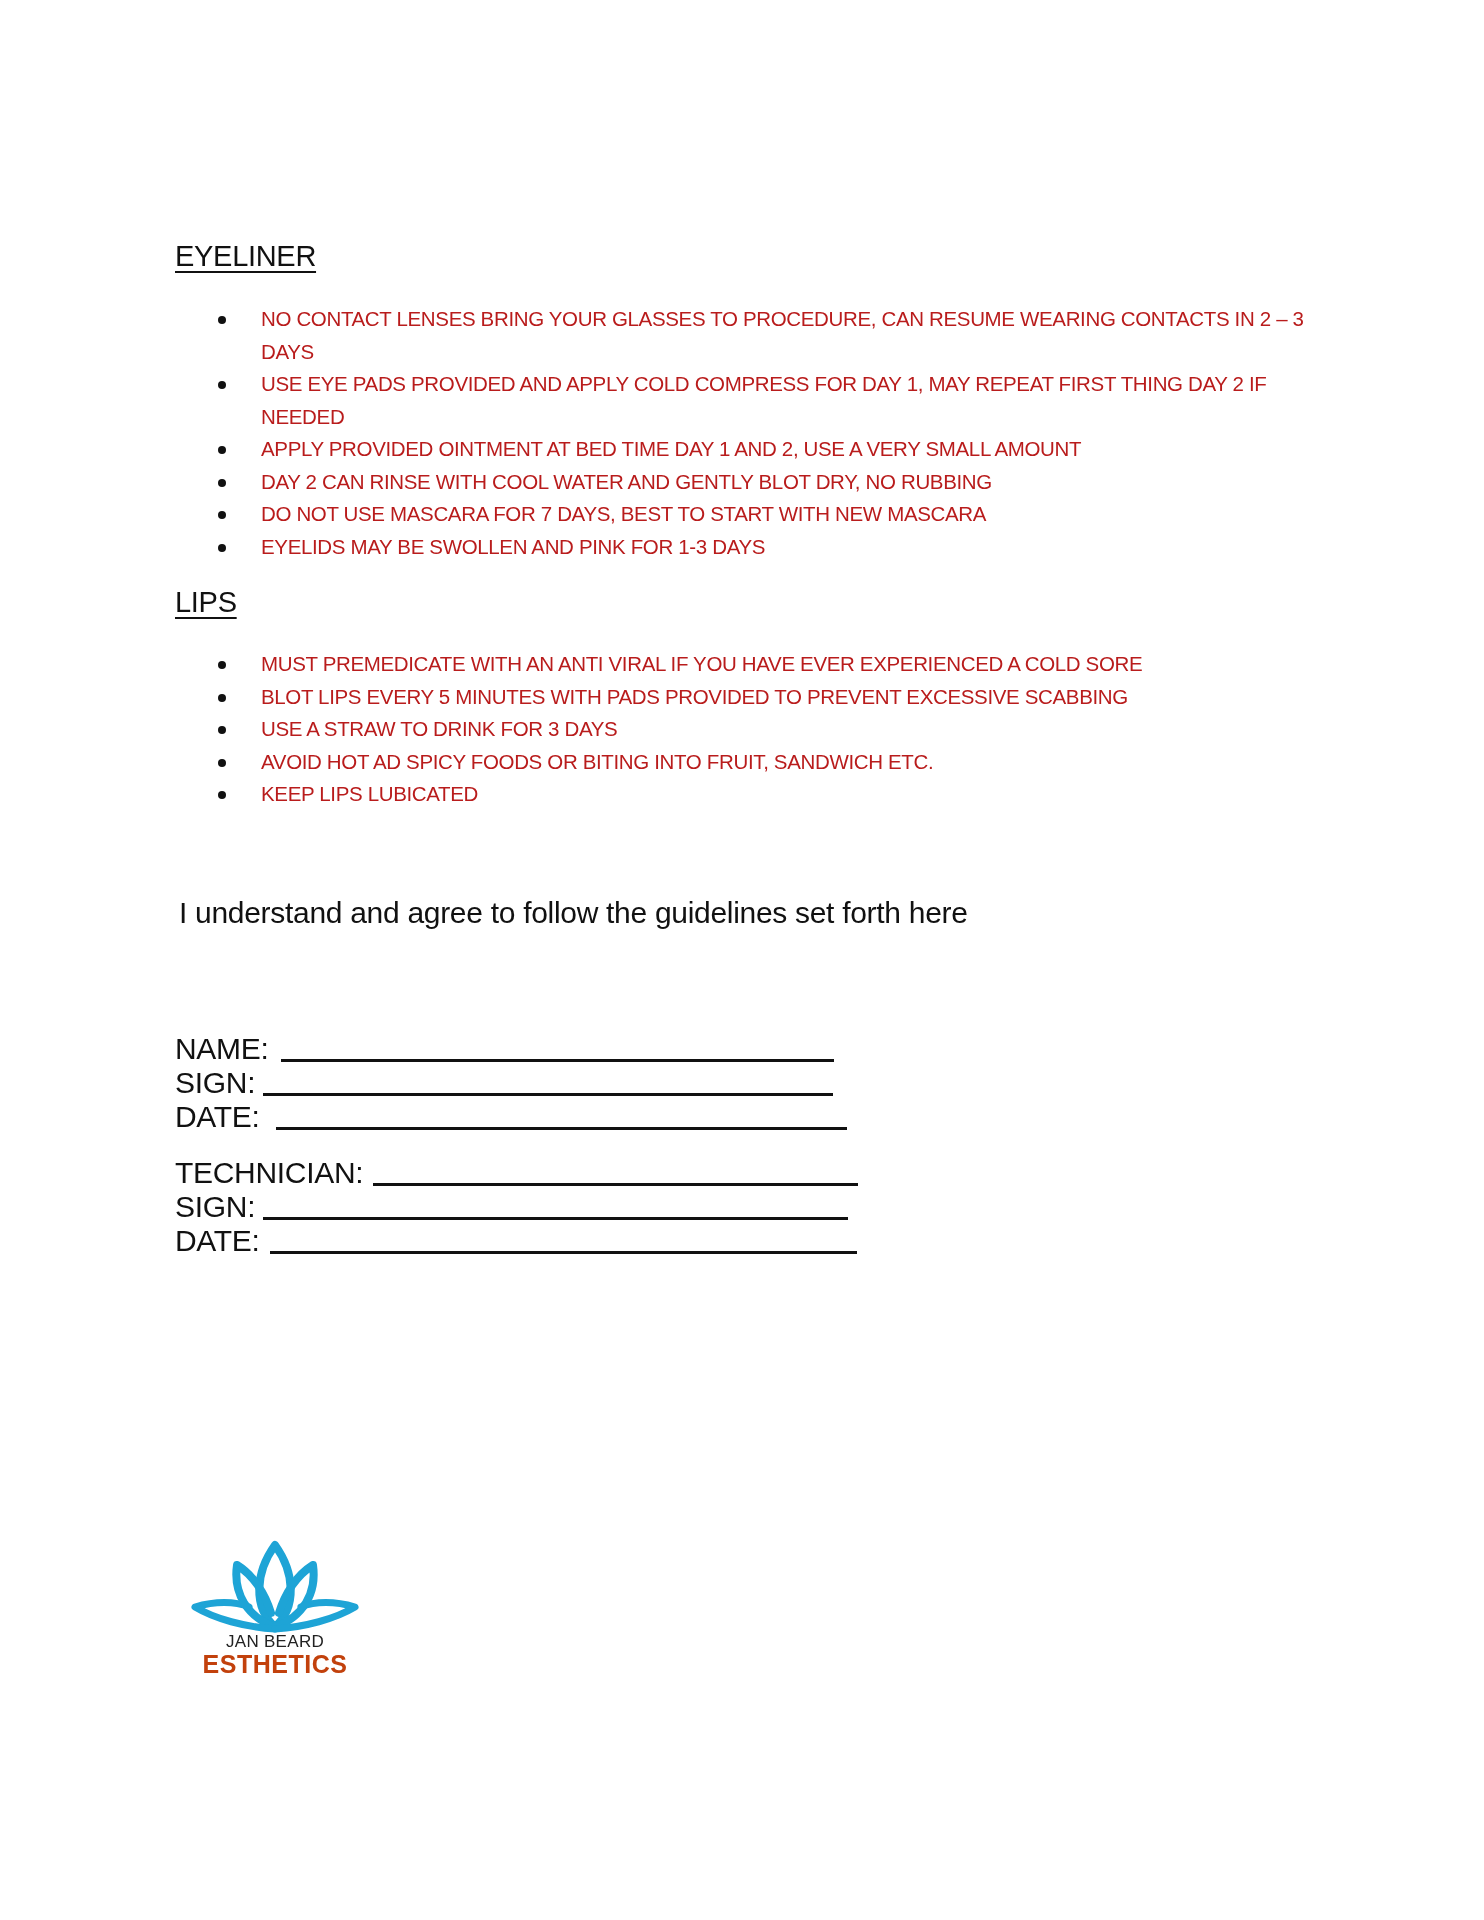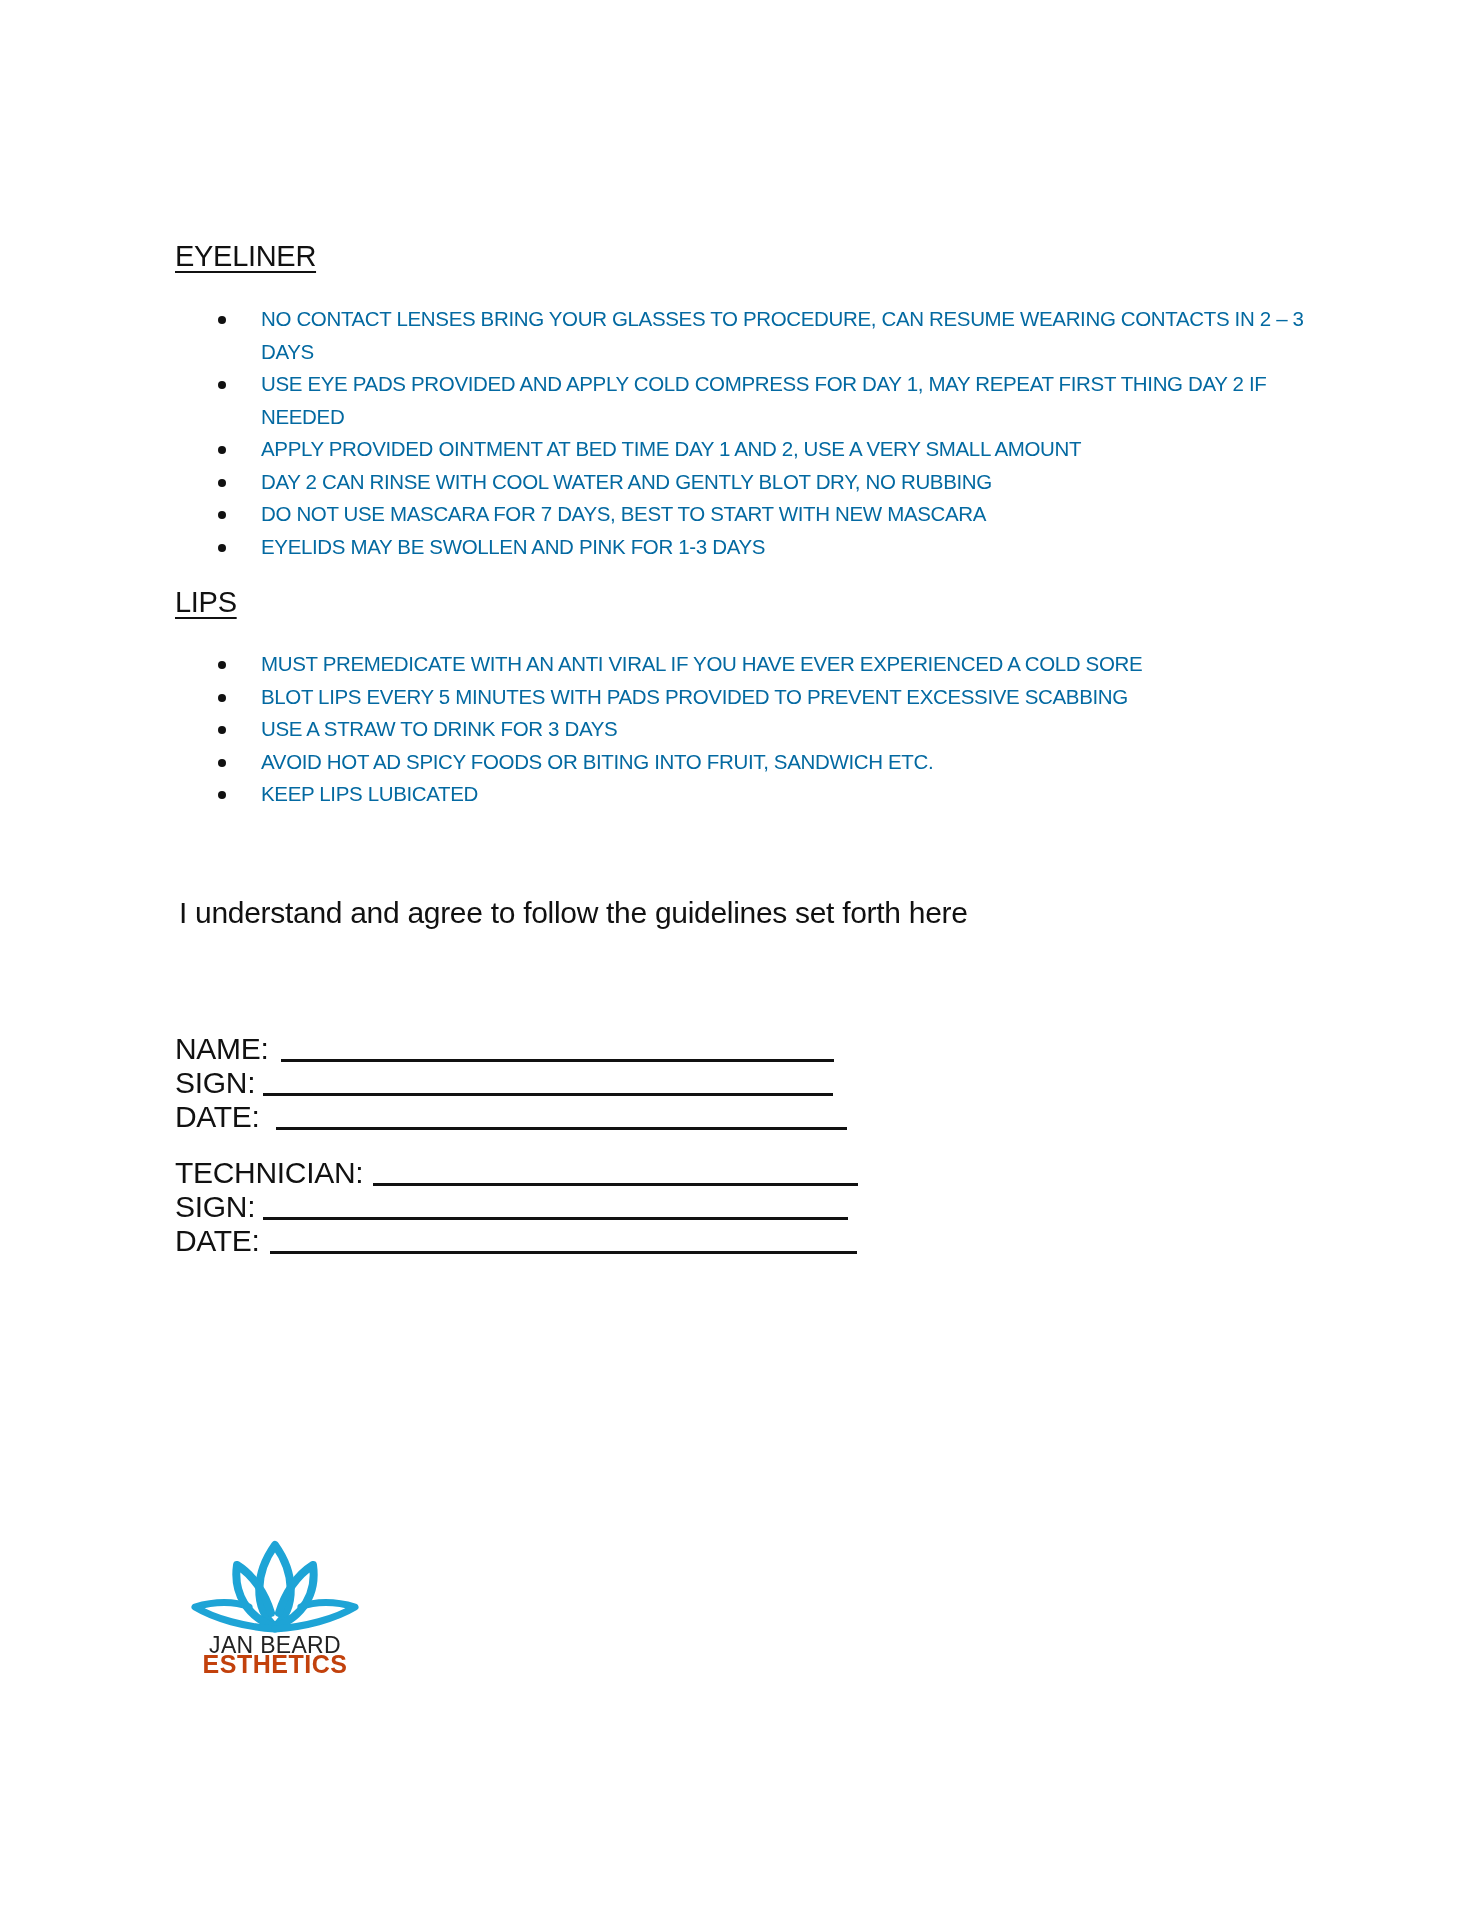--- a/index.html
+++ b/index.html
@@ -11,21 +11,21 @@
 
   .section-heading {
     position: absolute; left: 175px;
     font-size: 29px; letter-spacing: -0.3px; color: #111;
     text-decoration: underline; text-underline-offset: 5px; text-decoration-thickness: 2px;
     margin: 0; font-weight: normal;
   }
   .bullets { position: absolute; left: 0; margin: 0; padding: 0; list-style: none; }
   .bullet {
     position: relative; padding-left: 261px; width: 1060px;
-    font-size: 20.5px; line-height: 32.5px; letter-spacing: -0.35px; color: #0369a1;
+    font-size: 20.5px; line-height: 32.5px; letter-spacing: -0.35px; color: #b91c1c;
   }
   .bullet .dot {
     position: absolute; left: 218px; top: 13px; width: 8px; height: 8px;
     border-radius: 50%; background: #111;
   }
 
   .agreement {
     position: absolute; left: 175px; top: 888px; width: 820px;
     font-size: 30px; line-height: 41px; letter-spacing: -0.3px; color: #111; margin: 4px;
   }
@@ -36,21 +36,21 @@
     font-size: 30px; line-height: 34px; letter-spacing: -0.3px; color: #111;
   }
   .sig-line {
     display: inline-block; height: 0; border-bottom: 3px solid #111;
     margin-bottom: 4px;
   }
 
   .logo { position: absolute; left: 185px; top: 1535px; width: 180px; height: 150px; }
   .logo-line1 {
     position: absolute; left: 0; top: 97px; width: 180px; text-align: center;
-    font-size: 23px; color: #222; letter-spacing: 0.3px;
+    font-size: 17px; color: #222; letter-spacing: 0.3px;
   }
   .logo-line2 {
     position: absolute; left: 0; top: 115px; width: 180px; text-align: center;
     font-size: 25px; font-weight: bold; color: #c2410c; letter-spacing: 0.5px;
   }
 </style>
 </head>
 <body>
 
 <div class="page">

